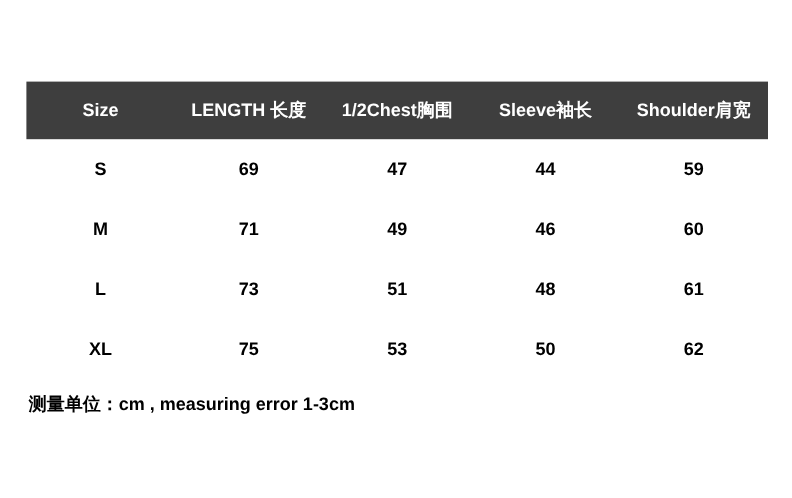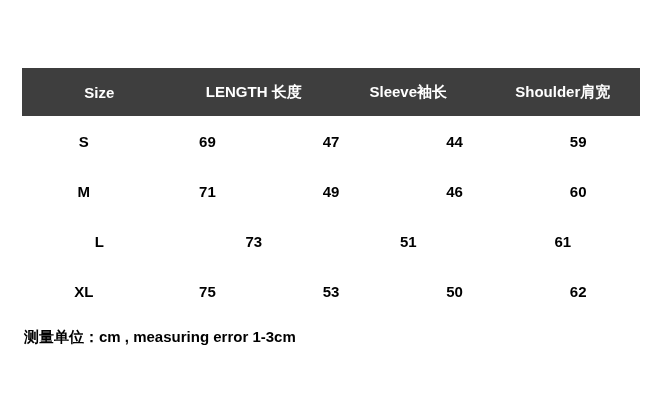--- a/index.html
+++ b/index.html
@@ -62,20 +62,21 @@
 </style>
 </head>
 <body>
 
 <div class="sheet">
   <div class="size-table">
 
     <div class="header-row">
       <div class="header-cell">Size</div>
       <div class="header-cell">LENGTH 长度</div>
+      <div class="header-cell">1/2Chest胸围</div>
       <div class="header-cell">Sleeve袖长</div>
       <div class="header-cell">Shoulder肩宽</div>
     </div>
 
     <div class="data-row">
       <div class="data-cell">S</div>
       <div class="data-cell">69</div>
       <div class="data-cell">47</div>
       <div class="data-cell">44</div>
       <div class="data-cell">59</div>
@@ -86,20 +87,21 @@
       <div class="data-cell">71</div>
       <div class="data-cell">49</div>
       <div class="data-cell">46</div>
       <div class="data-cell">60</div>
     </div>
 
     <div class="data-row">
       <div class="data-cell">L</div>
       <div class="data-cell">73</div>
       <div class="data-cell">51</div>
+      <div class="data-cell">48</div>
       <div class="data-cell">61</div>
     </div>
 
     <div class="data-row">
       <div class="data-cell">XL</div>
       <div class="data-cell">75</div>
       <div class="data-cell">53</div>
       <div class="data-cell">50</div>
       <div class="data-cell">62</div>
     </div>

